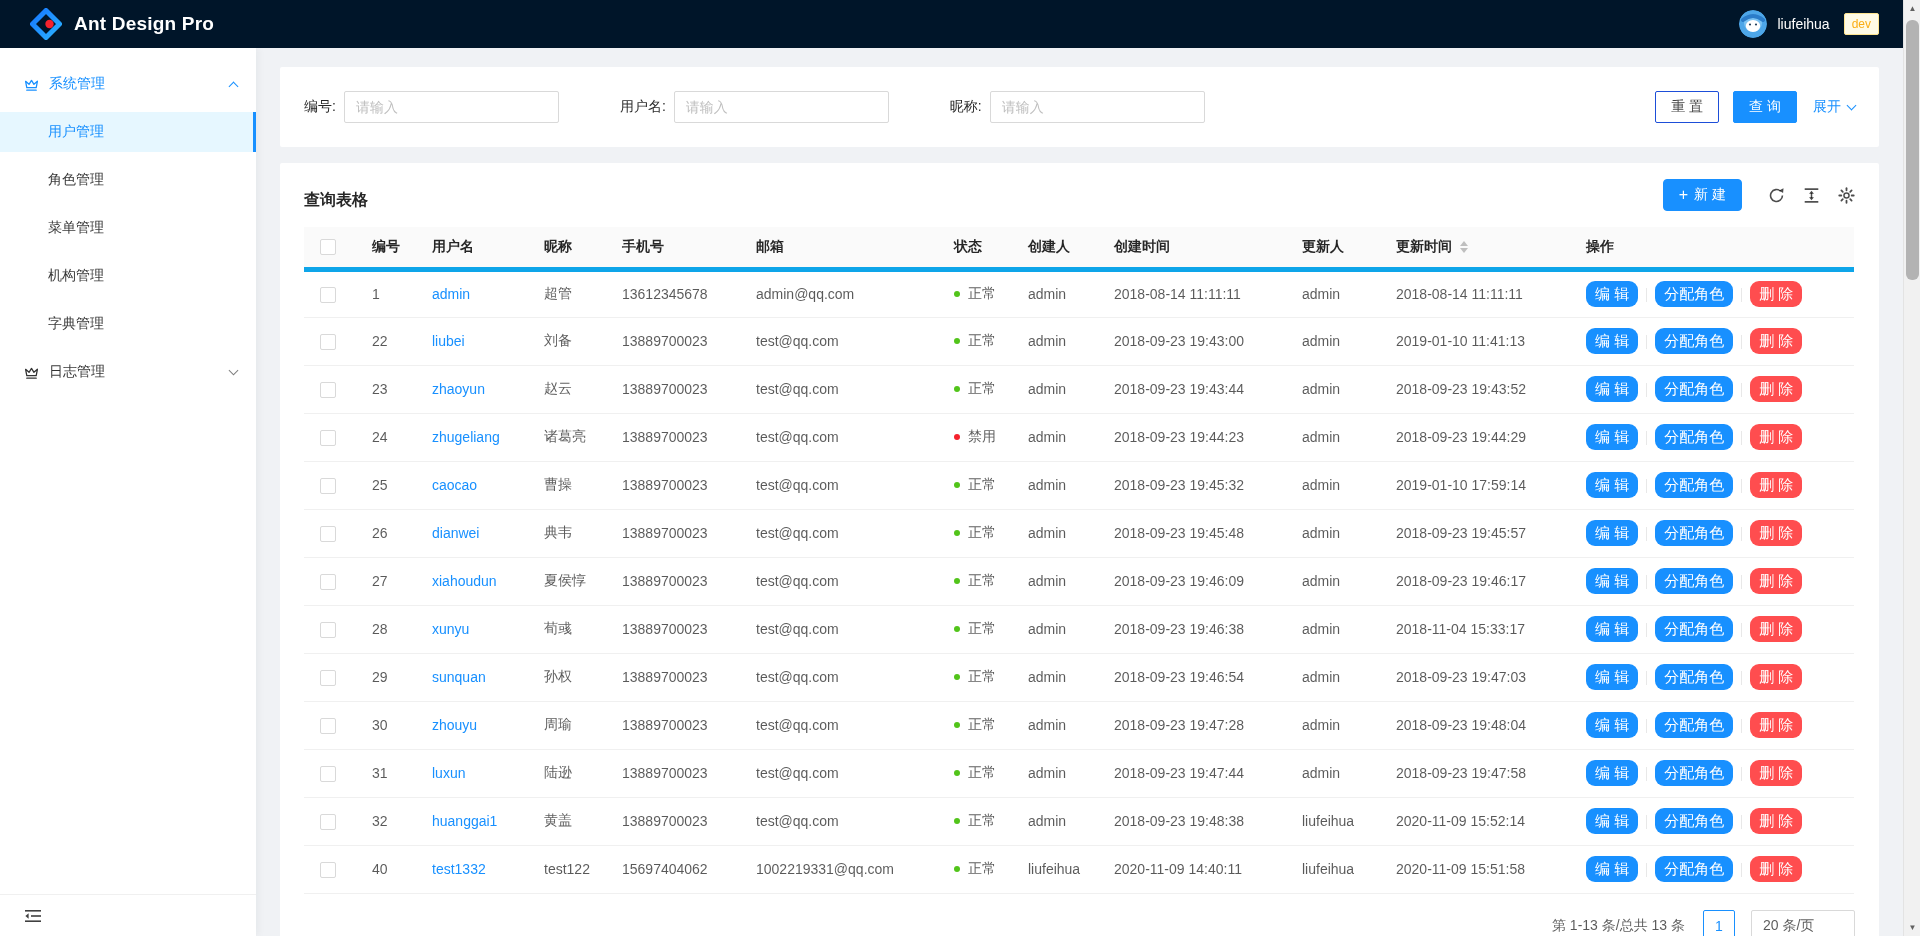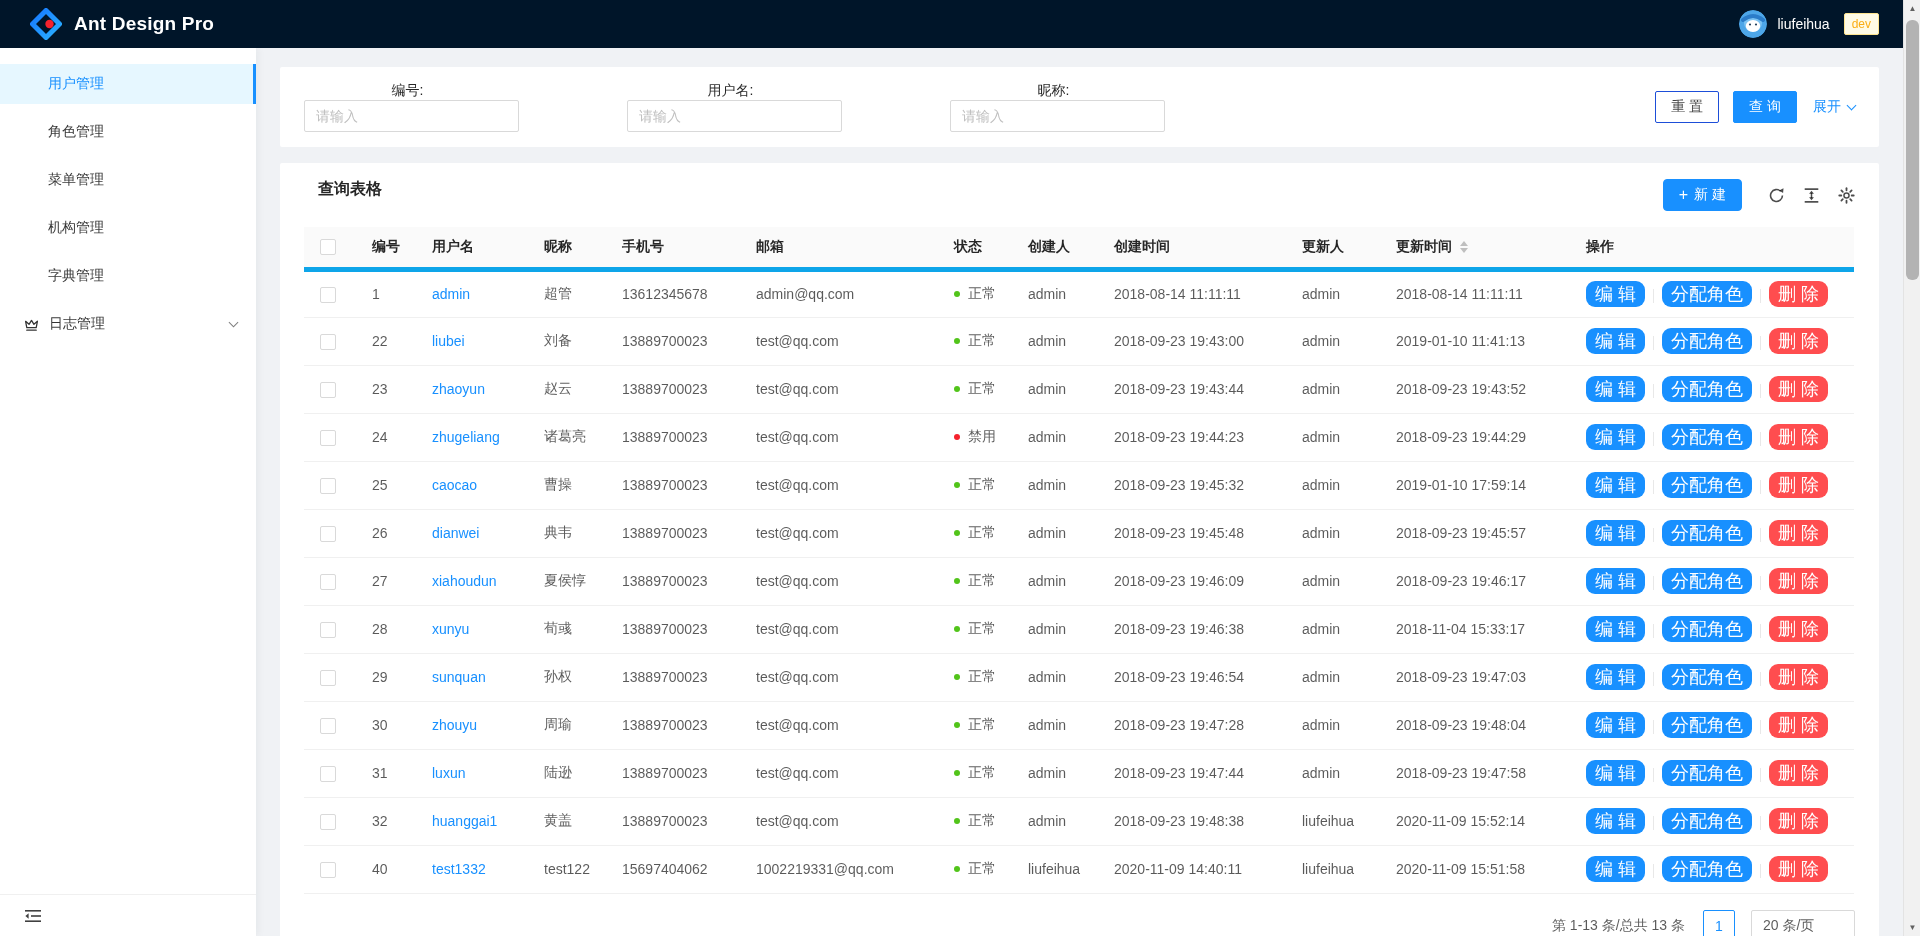--- a/index.html
+++ b/index.html
@@ -45,37 +45,37 @@
     display:flex; align-items:center; padding-left:24px; }
   .collapse-btn { width:18px; height:18px; color:rgba(0,0,0,.75); cursor:pointer; }
 
   
   .main { position:absolute; left:256px; top:48px; width:1664px; height:888px; padding:19px 41px 0 24px; }
   .card { background:#fff; border-radius:2px; }
 
   
   .search-card { height:80px; display:flex; align-items:center; padding:0 24px; margin-bottom:16px; }
   .search-form { display:flex; align-items:center; flex:1; }
-  .form-item { display:flex; align-items:center; margin-right:108px;flex-direction:column; }
+  .form-item { display:flex; align-items:center; margin-right:61px; }
   .form-item label { color:rgba(0,0,0,.85); margin-right:8px; white-space:nowrap; }
   .form-item input { width:215px; height:32px; border:1px solid #d9d9d9; border-radius:2px; padding:0 11px;
     font-size:14px; color:rgba(0,0,0,.65); outline:none; font-family:inherit; }
   .form-item input::placeholder { color:#bfbfbf; }
   .search-actions { display:flex; align-items:center; }
   .btn { height:32px; border-radius:2px; font-size:14px; padding:0 15px; cursor:pointer; font-family:inherit;
     display:inline-flex; align-items:center; justify-content:center; white-space:nowrap; }
   .btn-default { background:#fff; border:1px solid #1d4ed8; color:rgba(0,0,0,.75); }
   .btn-primary { background:#1890ff; border:1px solid #1890ff; color:#fff; }
   .search-actions .btn-primary { margin-left:14px; }
   .expand-link { color:#1890ff; margin-left:16px; display:inline-flex; align-items:center; cursor:pointer; }
   .expand-link .chev { border-color:#1890ff; margin-left:7px; margin-bottom:3px; }
 
   
   .table-card { min-height:790px; padding:16px 24px 0; }
-  .table-toolbar { display:flex; align-items:flex-start; height:32px; margin-bottom:16px;margin-left:14px; }
+  .table-toolbar { display:flex; align-items:flex-end; height:32px; margin-bottom:16px; }
   .table-title { font-size:16px; font-weight:700; color:rgba(0,0,0,.85); }
   .toolbar-right { margin-left:auto; display:flex; align-items:center; }
   .btn-new { border-radius:4px; font-weight:400; }
   .btn-new .plus { font-size:16px; margin-right:6px; font-weight:400; }
   .tool-icon { width:17px; height:17px; margin-left:18px; color:rgba(0,0,0,.70); cursor:pointer; }
   .tool-icon:first-of-type { margin-left:26px; }
 
   table { width:1550px; border-collapse:collapse; table-layout:fixed; }
   thead th { background:#fafafa; height:42px; text-align:left; padding:0 8px; color:rgba(0,0,0,.85);
     font-weight:700; font-size:14px; border-bottom:5px solid #0ea5e9; white-space:nowrap; }
@@ -84,21 +84,21 @@
   .td-check,.th-check { padding-left:16px; }
   .cb { width:16px; height:16px; border:1px solid #d9d9d9; border-radius:2px; background:#fff;
     display:inline-block; vertical-align:middle; cursor:pointer; }
   .lnk { color:#1890ff; text-decoration:none; cursor:pointer; }
   .dot { width:6px; height:6px; border-radius:50%; display:inline-block; margin-right:8px; vertical-align:middle; }
   .dot.ok { background:#52c41a; } .dot.disabled { background:#f5222d; }
   .sorter { display:inline-flex; flex-direction:column; margin-left:8px; vertical-align:middle; }
   .caret { width:0; height:0; border-left:4px solid transparent; border-right:4px solid transparent; }
   .caret.c-up { border-bottom:5px solid #bfbfbf; margin-bottom:2px; }
   .caret.c-down { border-top:5px solid #bfbfbf; }
-  .mbtn { height:26px; border:none; border-radius:9px; color:#fff; font-size:18px; padding:0 9px;
+  .mbtn { height:26px; border:none; border-radius:9px; color:#fff; font-size:15px; padding:0 9px;
     cursor:pointer; font-family:inherit; }
   .mbtn.blue { background:#1890ff; } .mbtn.red { background:#ff4d4f; }
   .vsep { display:inline-block; width:1px; height:14px; background:#e8e8e8; margin:0 8px; vertical-align:middle; }
 
   
   .pagination { display:flex; align-items:center; justify-content:flex-end; margin-top:16px; height:32px; }
   .pg-total { color:rgba(0,0,0,.65); margin-right:18px; }
   .pg-page { width:32px; height:32px; border:1px solid #1890ff; border-radius:2px; color:#1890ff;
     background:#fff; display:flex; align-items:center; justify-content:center; cursor:pointer; margin-right:16px; }
   .pg-size { width:104px; height:32px; border:1px solid #d9d9d9; border-radius:2px; background:#fff;
@@ -133,20 +133,28 @@
       </svg>
     </span>
     <span class="user-name">liufeihua</span>
     <span class="env-tag">dev</span>
   </div>
 </div>
 
 <div class="sidebar">
   <div class="menu">
 
+    <div class="menu-item parent-active">
+      <svg class="mi-icon" viewBox="0 0 14 14">
+        <polygon points="1.5,4 4.7,6.8 7,3.2 9.3,6.8 12.5,4 11.4,10 2.6,10" fill="none" stroke="currentColor" stroke-width="1.2" stroke-linejoin="round"></polygon>
+        <line x1="2.6" y1="12.3" x2="11.4" y2="12.3" stroke="currentColor" stroke-width="1.2" stroke-linecap="round"></line>
+      </svg>
+      <span class="mi-label">系统管理</span>
+      <i class="chev up"></i>
+    </div>
 
     <div class="menu-item sub-item selected">
       <span class="mi-label">用户管理</span>
     </div>
     <div class="menu-item sub-item">
       <span class="mi-label">角色管理</span>
     </div>
     <div class="menu-item sub-item">
       <span class="mi-label">菜单管理</span>
     </div>

